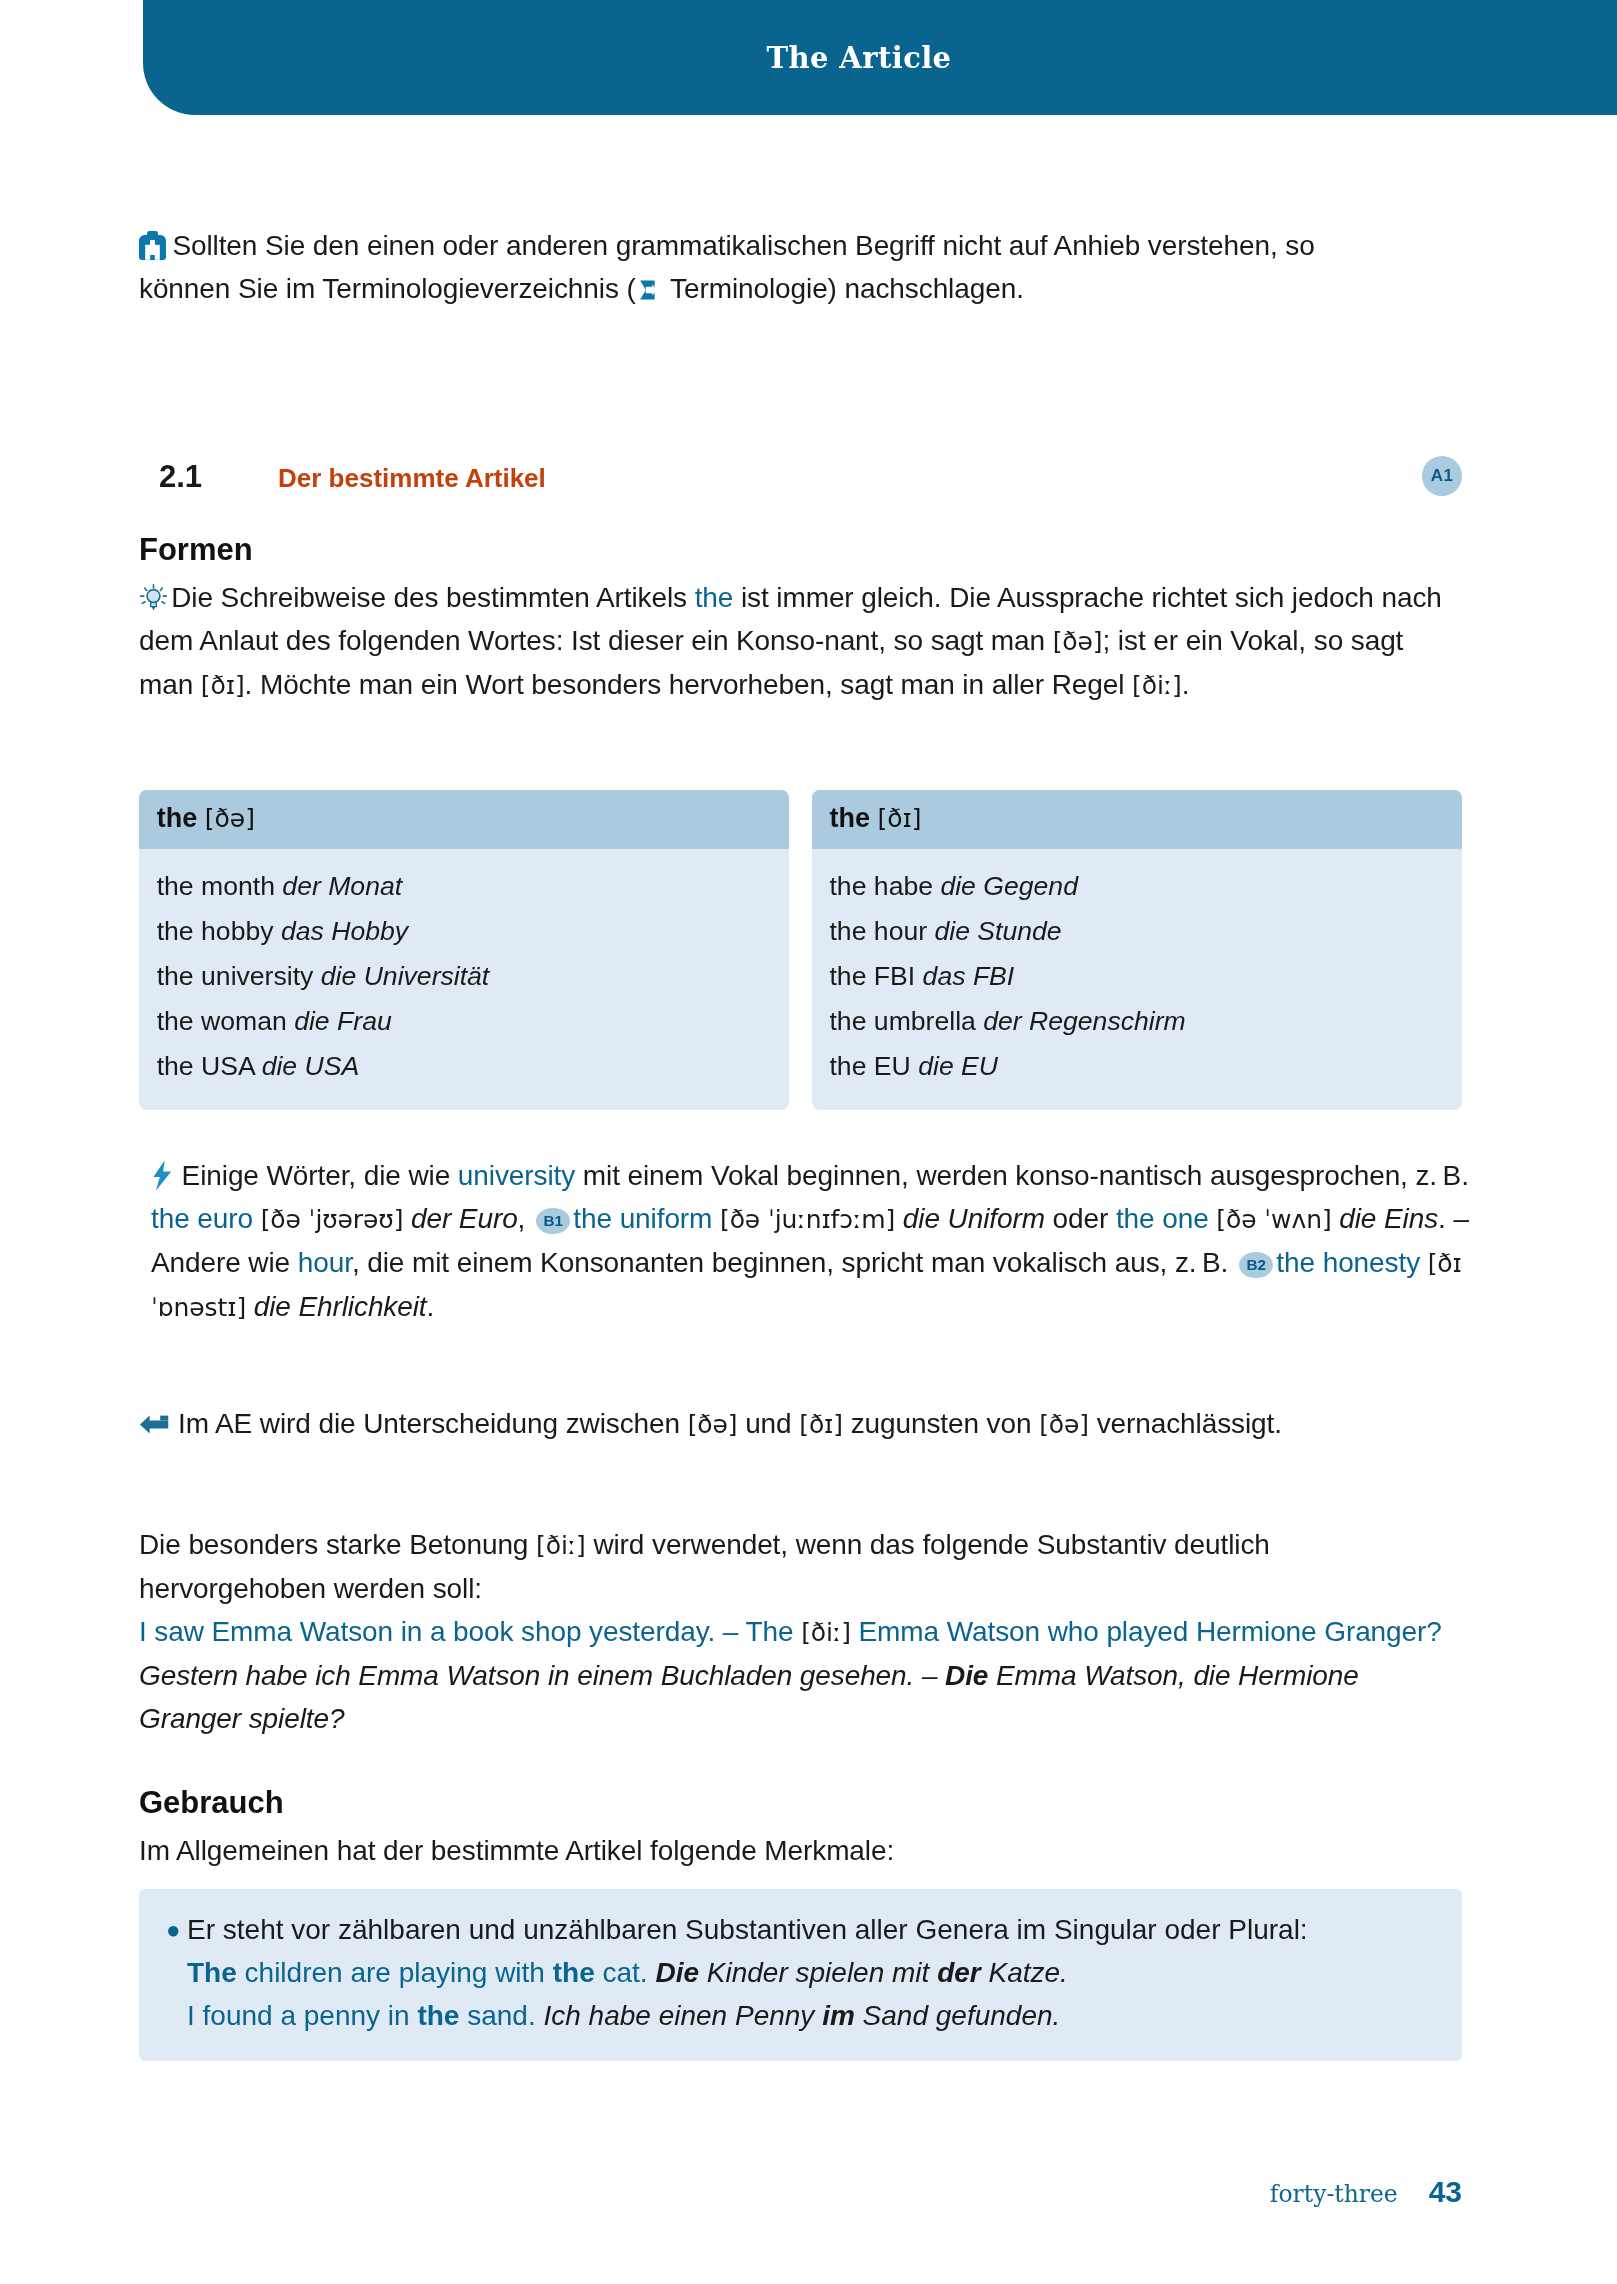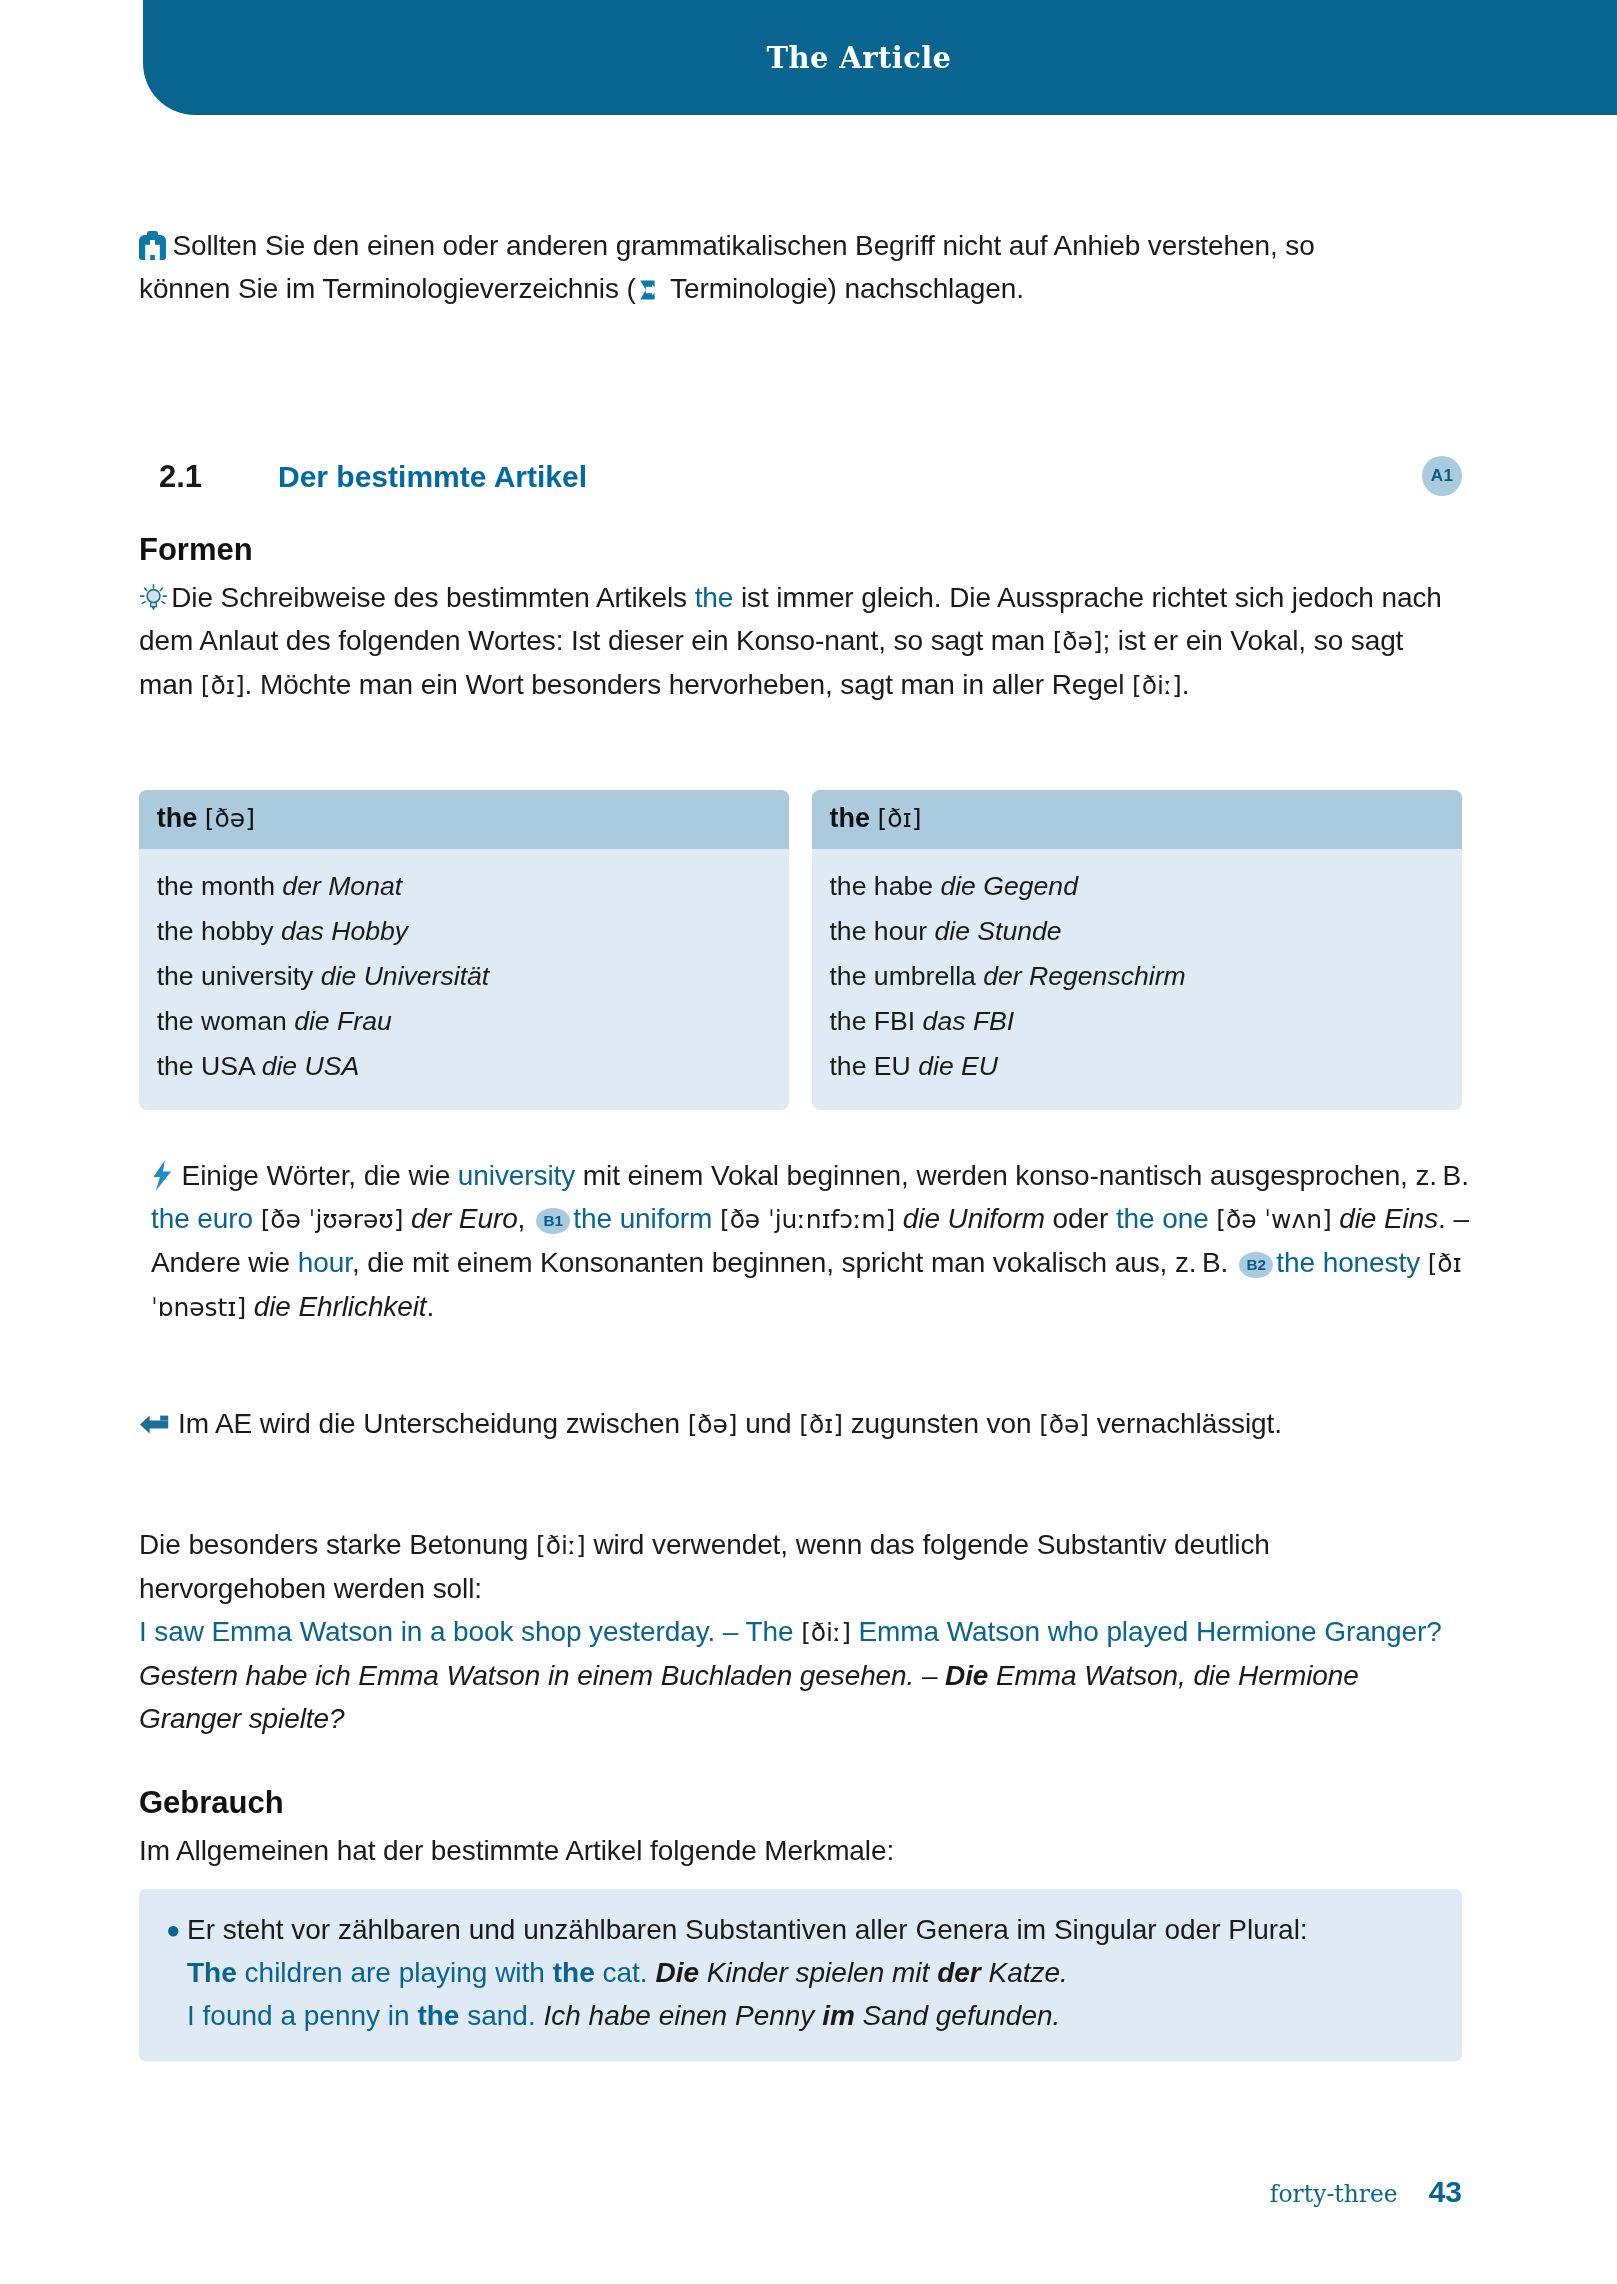--- a/index.html
+++ b/index.html
@@ -108,23 +108,23 @@
     align-items: baseline;
   }
   .sec-num {
     font-size: 31px;
     font-weight: bold;
     color: #1a1a1a;
     width: 119px;
     margin-left: 20px;
   }
   .sec-title {
-    font-size: 30px;
-    font-weight: bold;
-    color: #0369a1;
+    font-size: 26px;
+    font-weight: bold;
+    color: #c2410c;
     flex: 1;
   }
   .level-badge {
     position: absolute;
     right: 0;
     top: -3.2px;
     width: 40px; height: 40px;
     border-radius: 50%;
     background: #a9cbdf;
     color: #0a5a85;
@@ -324,22 +324,22 @@
     </div>
 
     <div class="vtable">
       <div class="vtable-head">
         <span class="hw">the</span>
         <span class="ipa">[ðɪ]</span>
       </div>
       <div class="vtable-body">
         <div><span>the habe </span><span class="it">die Gegend</span></div>
         <div><span>the hour </span><span class="it">die Stunde</span></div>
+        <div><span>the FBI </span><span class="it">das FBI</span></div>
         <div><span>the umbrella </span><span class="it">der Regenschirm</span></div>
-        <div><span>the FBI </span><span class="it">das FBI</span></div>
         <div><span>the EU </span><span class="it">die EU</span></div>
       </div>
     </div>
 
   </div>
 
   <div class="p-bolt body-text">
     <svg class="icon-bolt" viewBox="0 0 28 38">
         <path d="M17 0 L3 21 L11 21 L6 38 L25 14 L15 14 Z" fill="#1d8fc4"></path>
       </svg><span>Einige Wörter, die wie </span><span class="blue">university</span><span> mit einem Vokal beginnen, werden konso-nantisch ausgesprochen, z. B. </span><span class="blue">the euro</span> <span class="ipa">[ðə ˈjʊərəʊ]</span> <span class="it">der Euro</span><span>, </span><span class="inline-badge">B1</span><span class="blue">the uniform</span> <span class="ipa">[ðə ˈjuːnɪfɔːm]</span> <span class="it">die Uniform</span><span> oder </span><span class="blue">the one</span> <span class="ipa">[ðə ˈwʌn]</span> <span class="it">die Eins</span><span>. – Andere wie </span><span class="blue">hour</span><span>, die mit einem Konsonanten beginnen, spricht man vokalisch aus, z. B. </span><span class="inline-badge">B2</span><span class="blue">the honesty</span> <span class="ipa">[ðɪ ˈɒnəstɪ]</span> <span class="it">die Ehrlichkeit</span><span>.</span>

